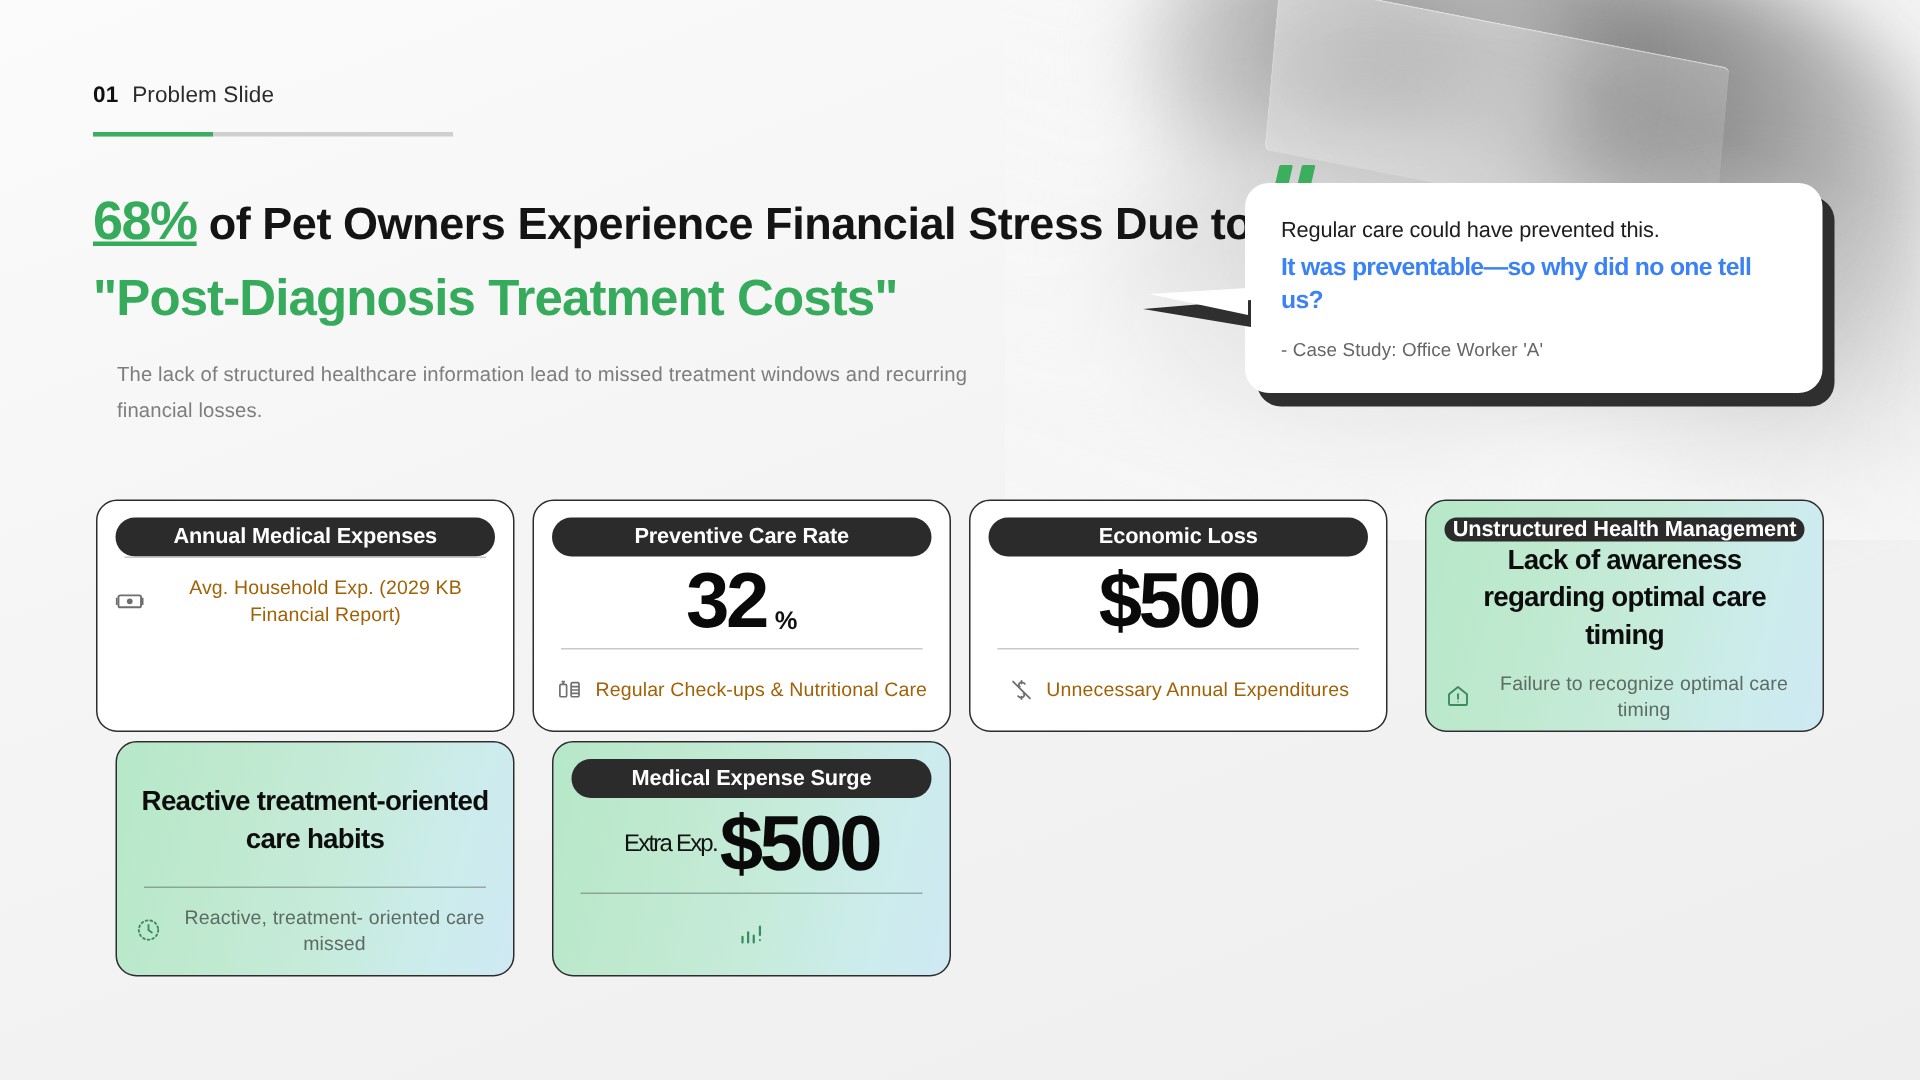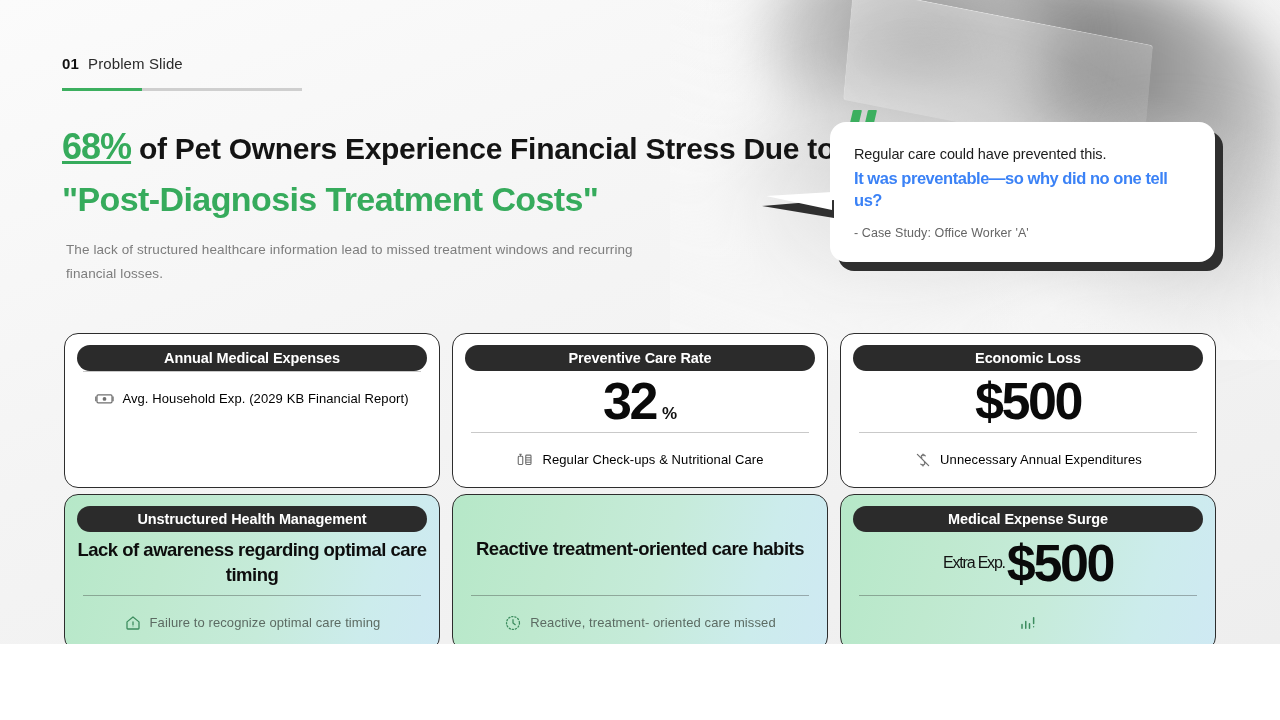--- a/index.html
+++ b/index.html
@@ -8,21 +8,21 @@
     width: 1280px;
     height: 720px;
     overflow: hidden;
     font-family: "Liberation Sans", sans-serif;
     background: #ffffff;
   }
 
   #slide {
     position: relative;
     width: 1280px;
-    height: 644px;
+    height: 720px;
     background: linear-gradient(160deg, #fbfbfb 0%, #f4f4f4 45%, #eeeeee 100%);
     overflow: hidden;
   }
 
   
   .bg-photo {
     position: absolute;
     top: -40px;
     right: -30px;
     width: 640px;
@@ -98,21 +98,21 @@
     color: #36ab5c; font-size: 36px; font-weight: 800; letter-spacing: -1px; text-decoration: underline;
   }
   .headline .l2 {
     margin-top: 6px;
     font-size: 34px; font-weight: 800; color: #36ab5c;
     letter-spacing: -.6px; line-height: 1.25; white-space: nowrap;
   }
 
   .subcopy {
     position: absolute;
-    left: 66px; top: 238px;
+    left: 78px; top: 238px;
     width: 600px;
     font-size: 13.5px; line-height: 1.75;
     color: #7d7d7d; letter-spacing: .1px;
   }
 
   
   .quote-wrap { position: absolute; left: 830px; top: 110px; width: 385px; }
   .quote-marks {
     position: absolute; left: 20px; top: 0;
     font-size: 0; line-height: 0;
@@ -146,36 +146,37 @@
   .q-line-2 { font-size: 16.5px; color: #3b82f6; font-weight: 800; line-height: 1.35;
               letter-spacing: -.45px; margin-top: 5px; }
   .q-attr   { font-size: 12.5px; color: #656565; margin-top: 14px; letter-spacing: .1px; }
 
   
   .grid {
     position: absolute;
     left: 64px; top: 333px;
     width: 1152px;
     display: grid;
-    grid-template-columns: repeat(3, 1fr);
+    grid-template-columns: repeat(4, 1fr);
     grid-template-rows: 155px 157px;
     column-gap: 12px;
     row-gap: 6px;
   }
 
   .card {
     position: relative;
     border-radius: 14px;
     border: 1.4px solid #2d2d2d;
     background: #ffffff;
     padding: 11px 12px 12px;
     display: flex; flex-direction: column;
   }
   .card.tinted {
     background: linear-gradient(105deg, #b6e8c8 0%, #bfe9cf 28%, #c6ebda 55%, #ccecec 80%, #cfe9f3 100%);
+    margin-left: 13px;
   }
 
   .card-head {
     background: #2b2b2b;
     color: #ffffff;
     border-radius: 999px;
     height: 26px;
     display: flex; align-items: center; justify-content: center;
     font-size: 14.5px; font-weight: 600; letter-spacing: -.1px;
   }
@@ -207,21 +208,21 @@
   .card-sep {
     height: 1px; background: #c9c9c9; margin: 0 6px 0;
   }
   .card.tinted .card-sep { background: rgba(45,45,45,.35); }
 
   .card-foot {
     display: flex; align-items: center; justify-content: center;
     gap: 8px; padding-top: 11px; min-height: 42px;
   }
   .foot-text {
-    font-size: 13px; color: #000000; letter-spacing: .1px; text-align: center;
+    font-size: 13px; color: #a16207; letter-spacing: .1px; text-align: center;
     line-height: 1.35;
   }
   .card.tinted .foot-text { color: #5c6b63; }
 
   .ico { flex: 0 0 auto; display: block; }
 </style>
 </head>
 <body>
 
 <div id="slide">

